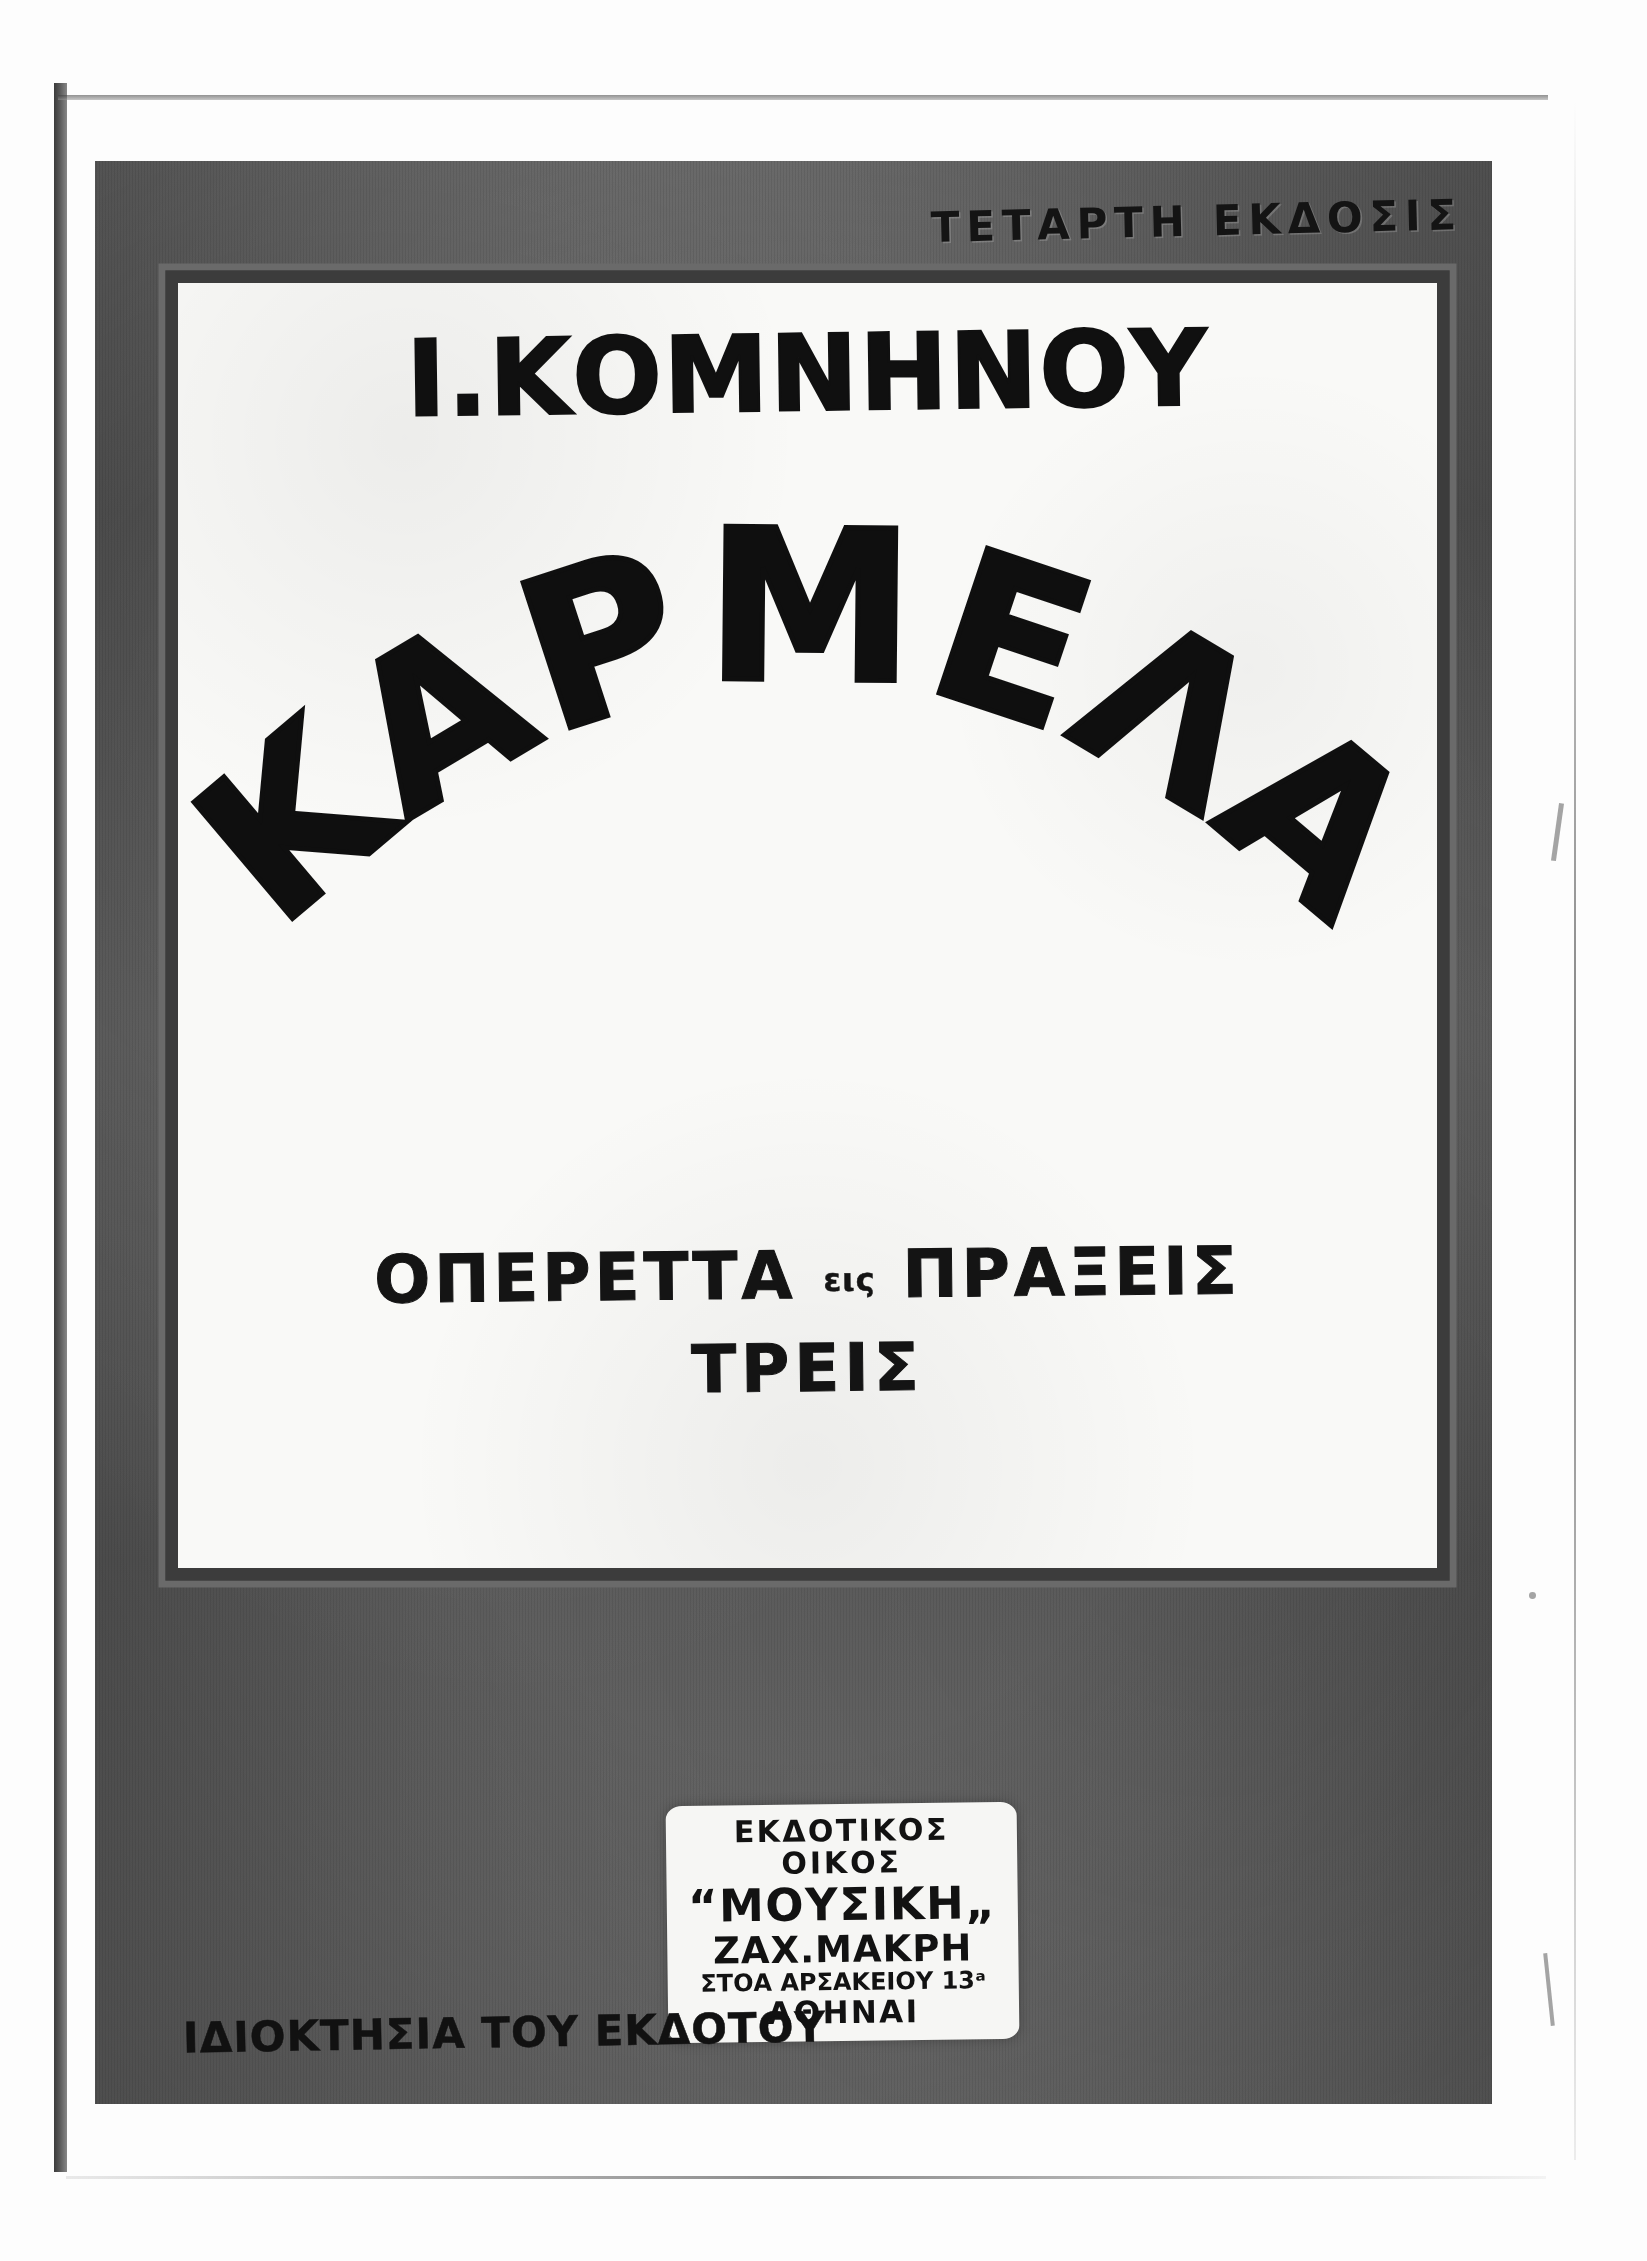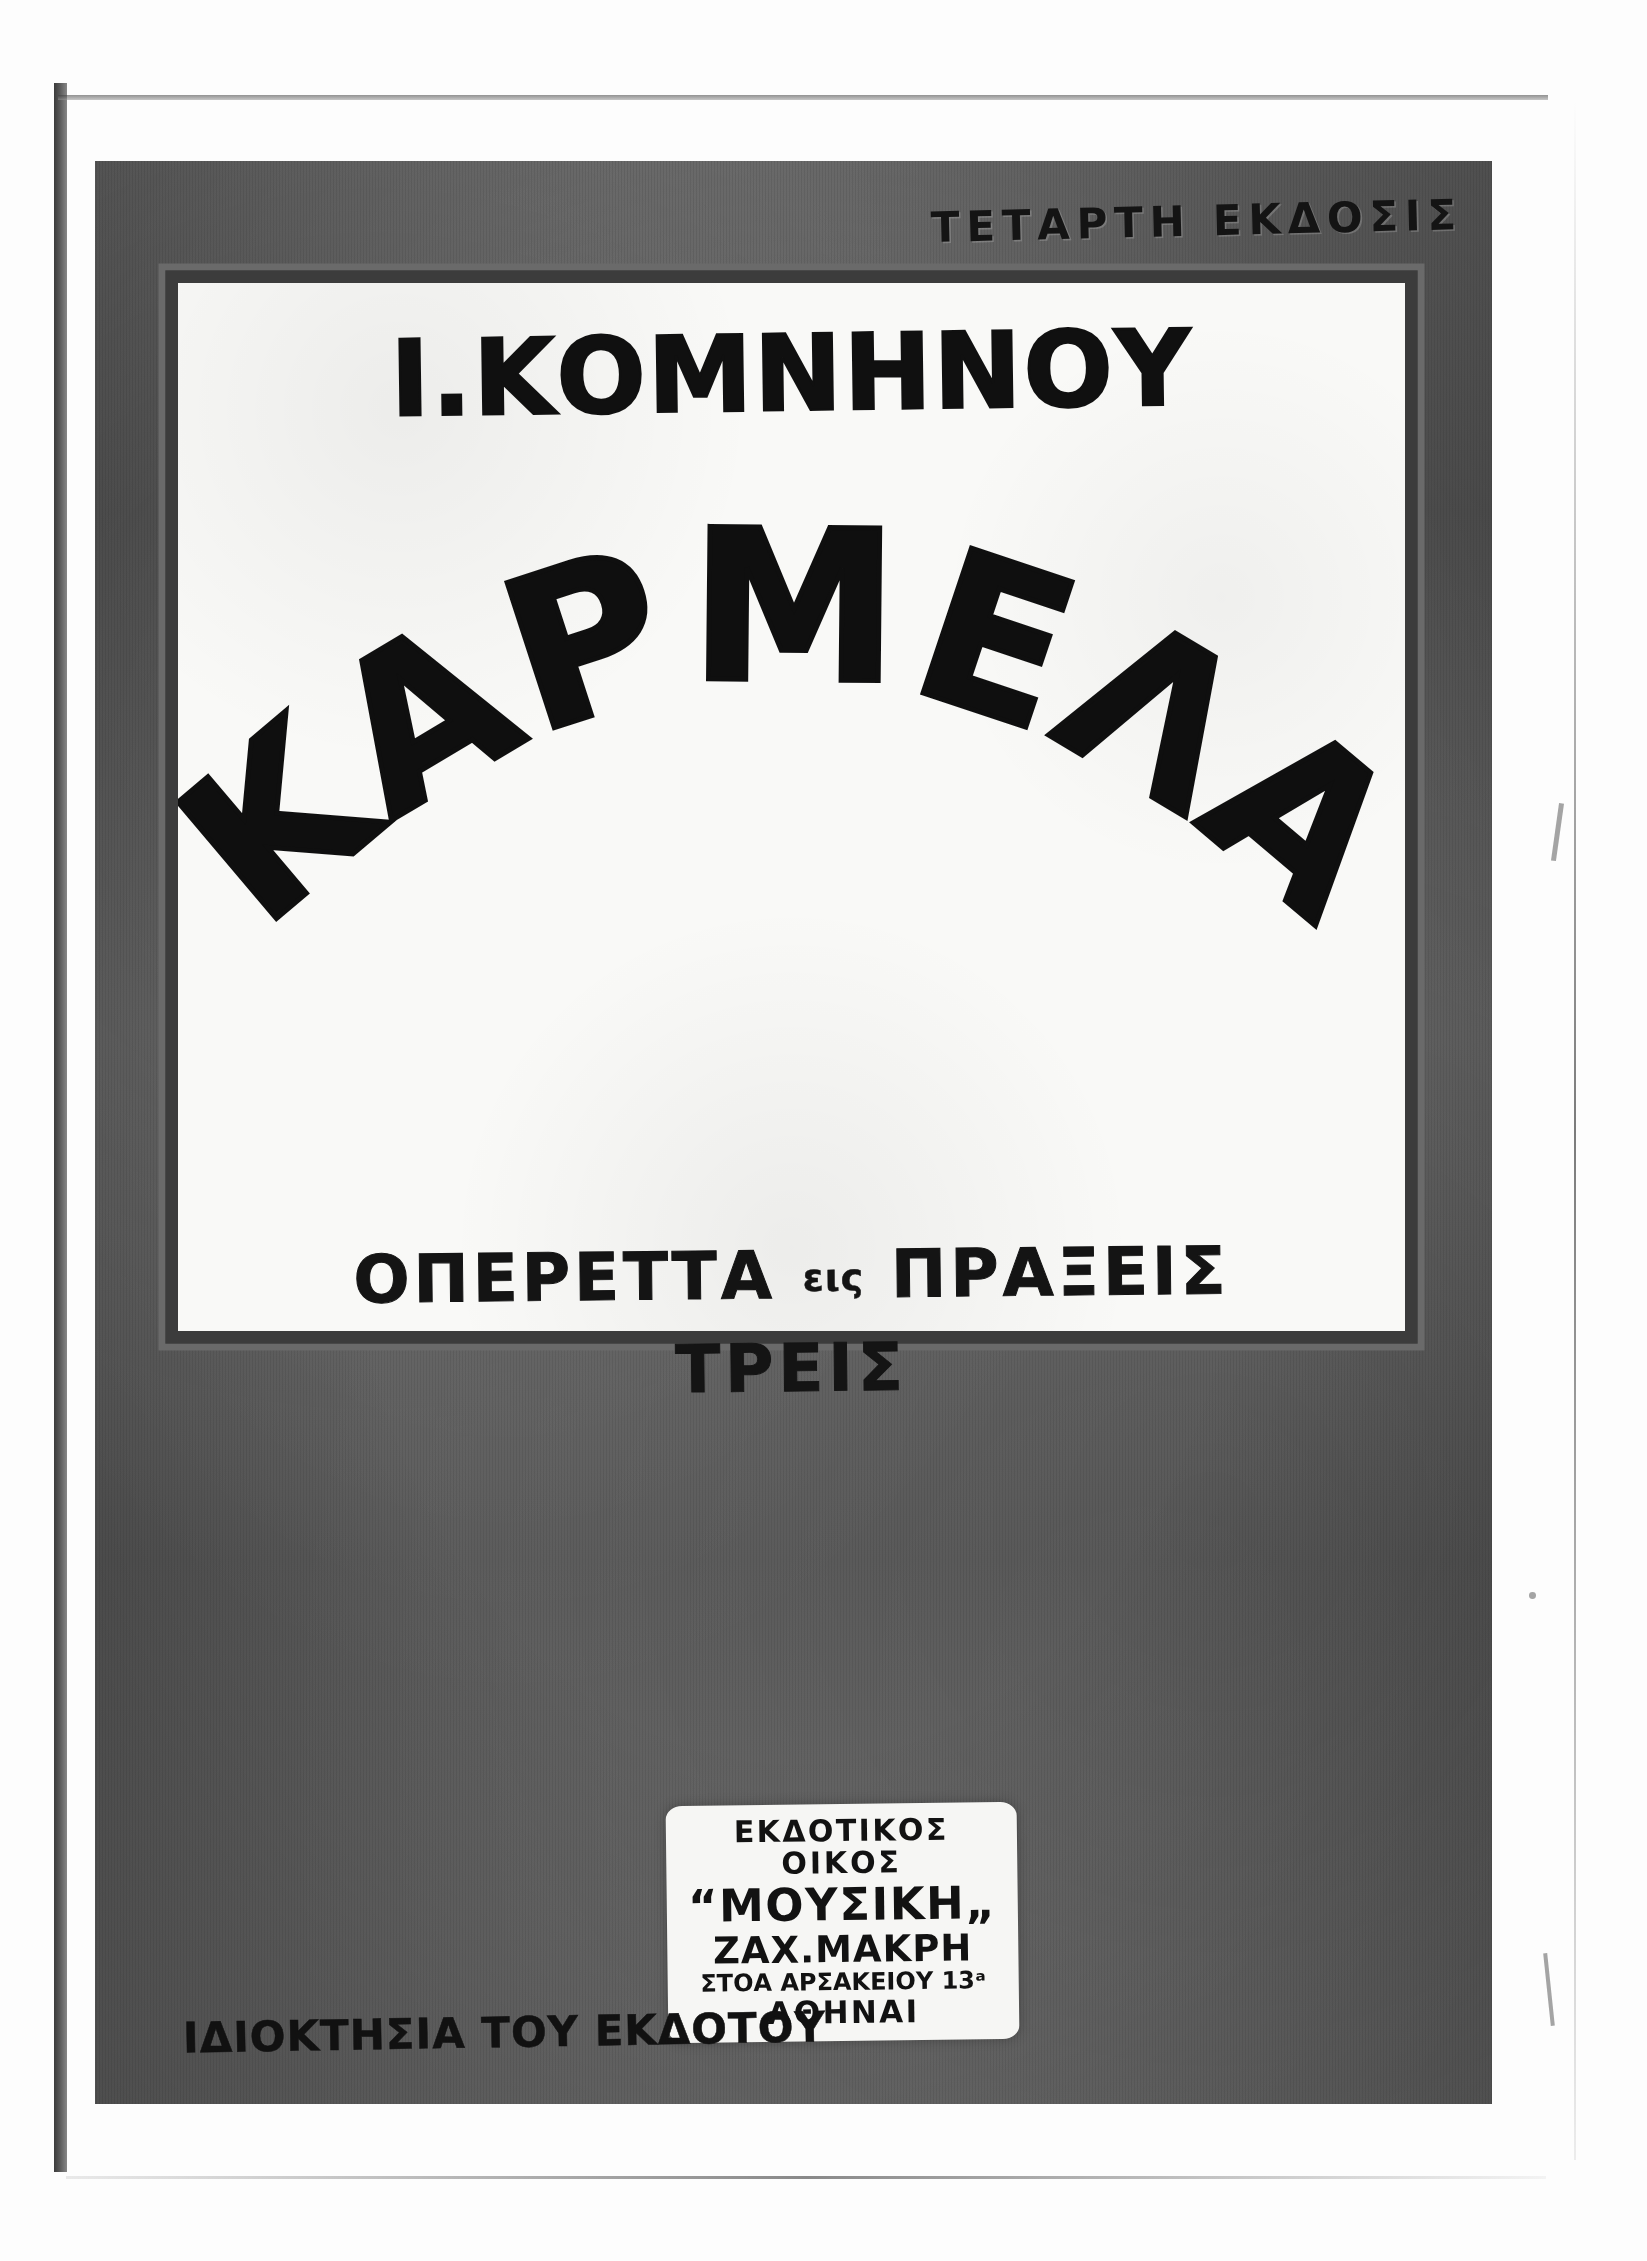--- a/index.html
+++ b/index.html
@@ -113,25 +113,26 @@
     transform: rotate(-1.4deg);
     text-shadow: 1.5px 1.5px 0 rgba(255,255,255,.18);
   }
 
   
   .panel {
     position: absolute;
     left: 83px;
     top: 122px;
     width: 1227px;
-    height: 1048px;
+    height: 1285px;
     background: #f7f7f5;
     box-shadow:
       0 0 0 12.7px #3d3d3d,
       0 0 0 19.5px #6a6a6a;
+    padding-left: 32px;
   }
   .panel-grain {
     position: absolute;
     inset: 0;
     background-image:
       radial-gradient(circle at 18% 12%, rgba(0,0,0,.05), transparent 26%),
       radial-gradient(circle at 85% 30%, rgba(0,0,0,.04), transparent 22%),
       radial-gradient(circle at 50% 92%, rgba(0,0,0,.05), transparent 30%);
     pointer-events: none;
   }
@@ -179,21 +180,21 @@
     width: 100%;
     text-align: center;
     font-size: 66px;
     font-weight: 800;
     letter-spacing: 3.9px;
     color: #161616;
     transform: rotate(-0.6deg);
     -webkit-text-stroke: 1px #161616;
   }
   .subtitle-1 .small {
-    font-size: 38px;
+    font-size: 32px;
     letter-spacing: 1px;
     vertical-align: 6.8px;
     -webkit-text-stroke: 0.5px #161616;
   }
   .subtitle-2 {
     position: absolute;
     top: 1047px;
     left: 0;
     width: 100%;
     text-align: center;

